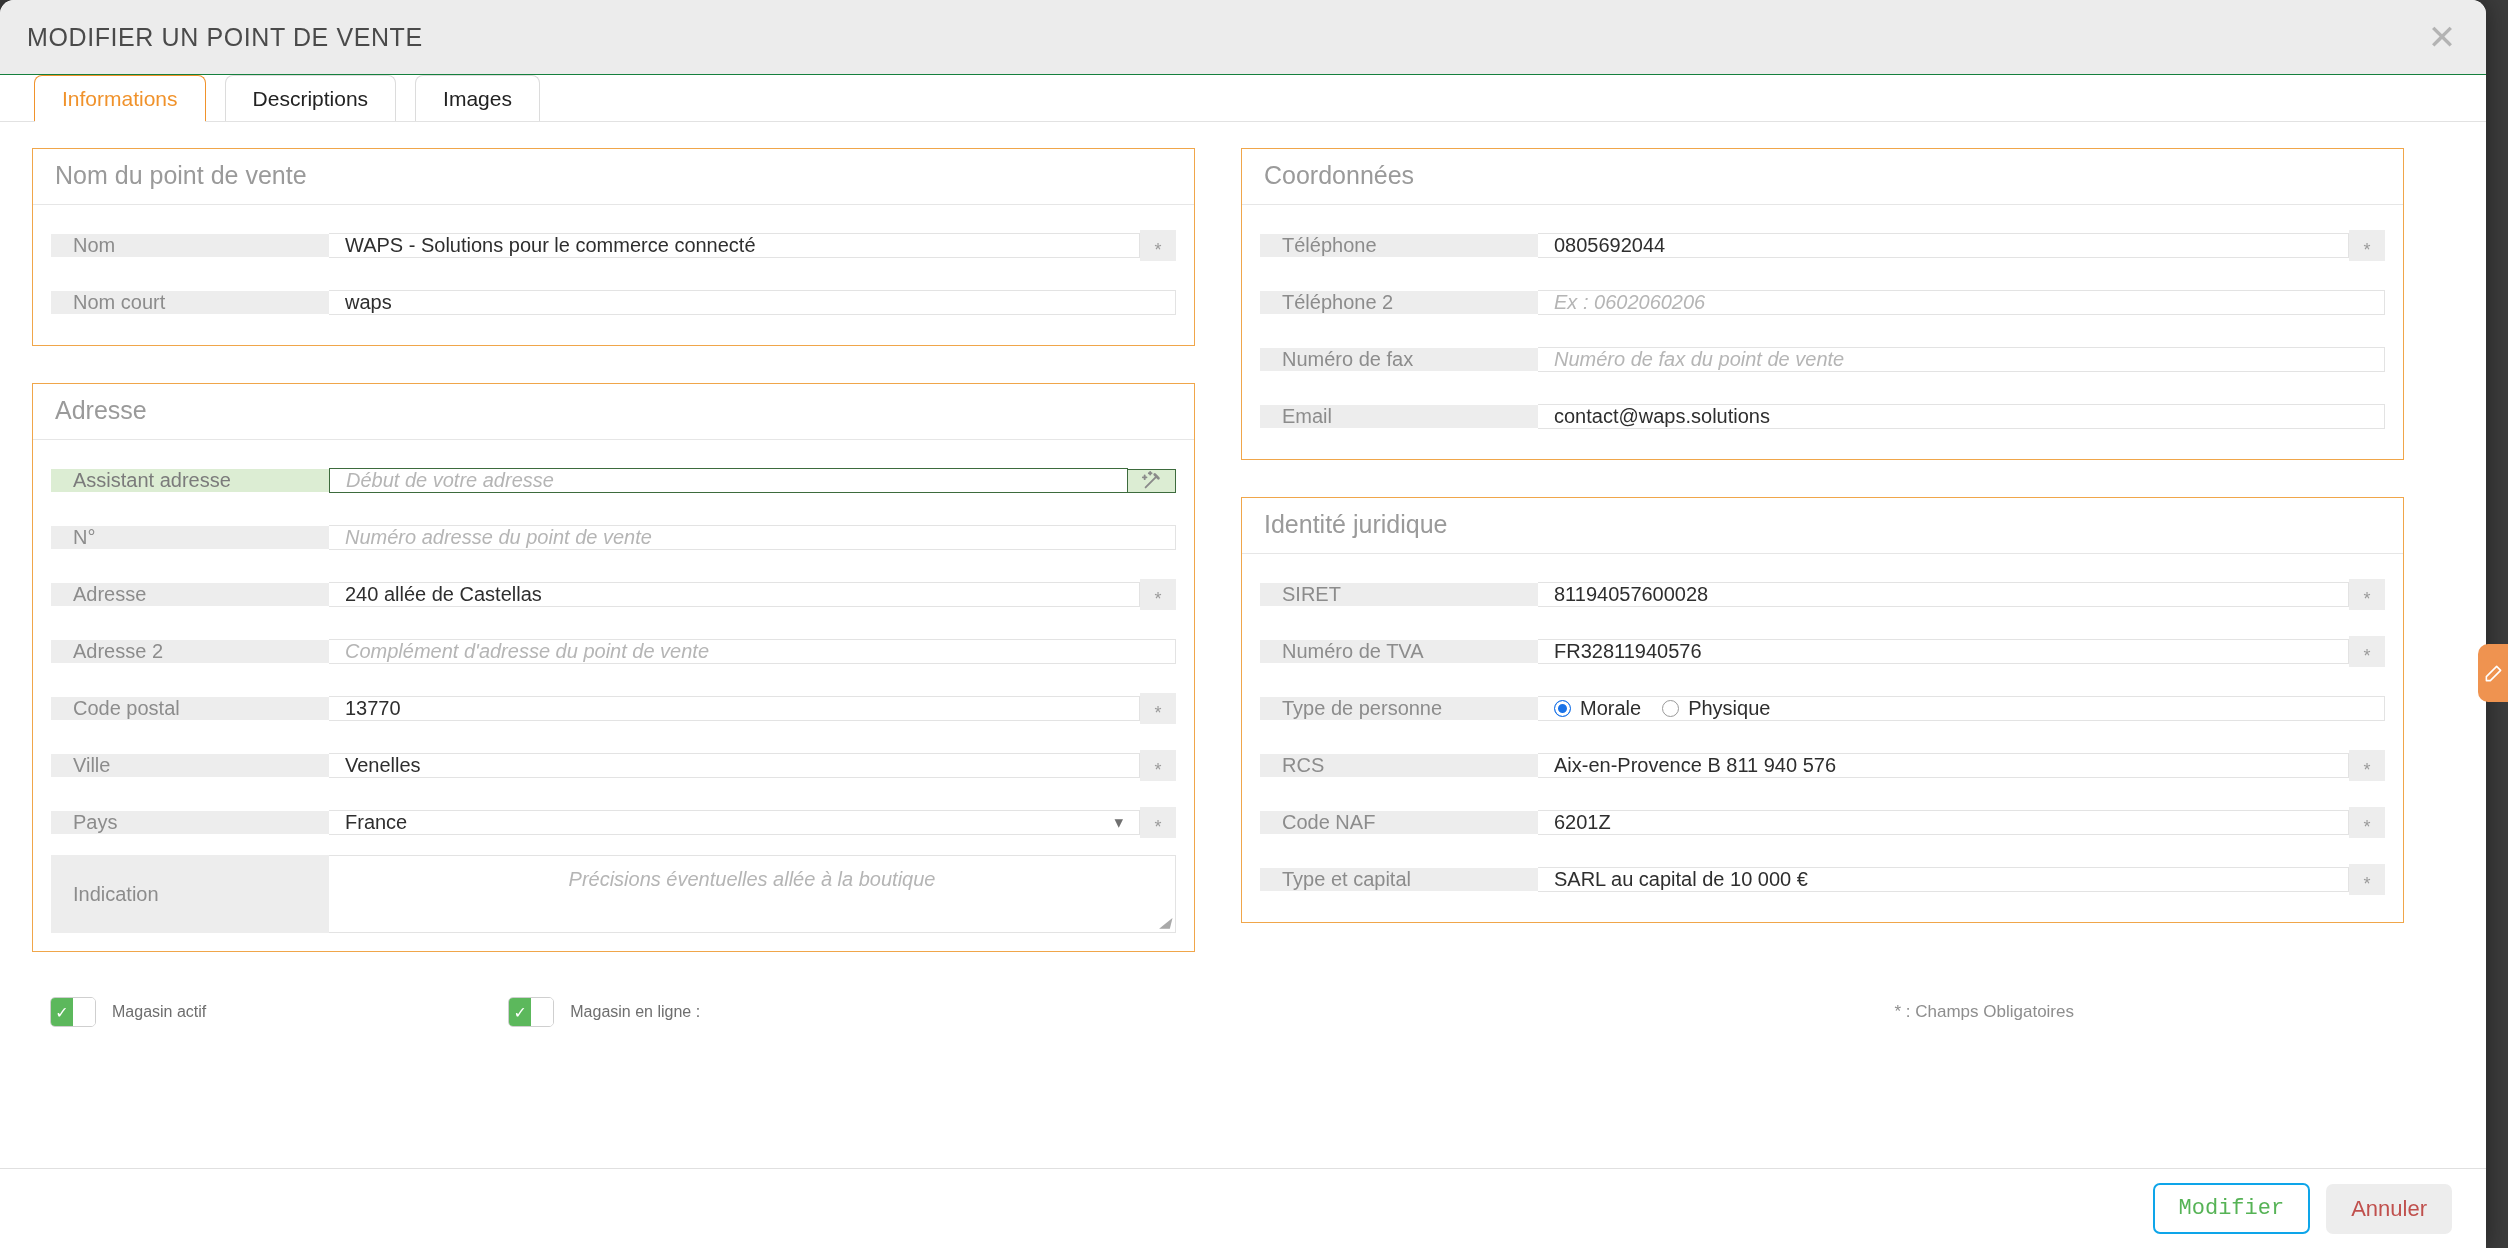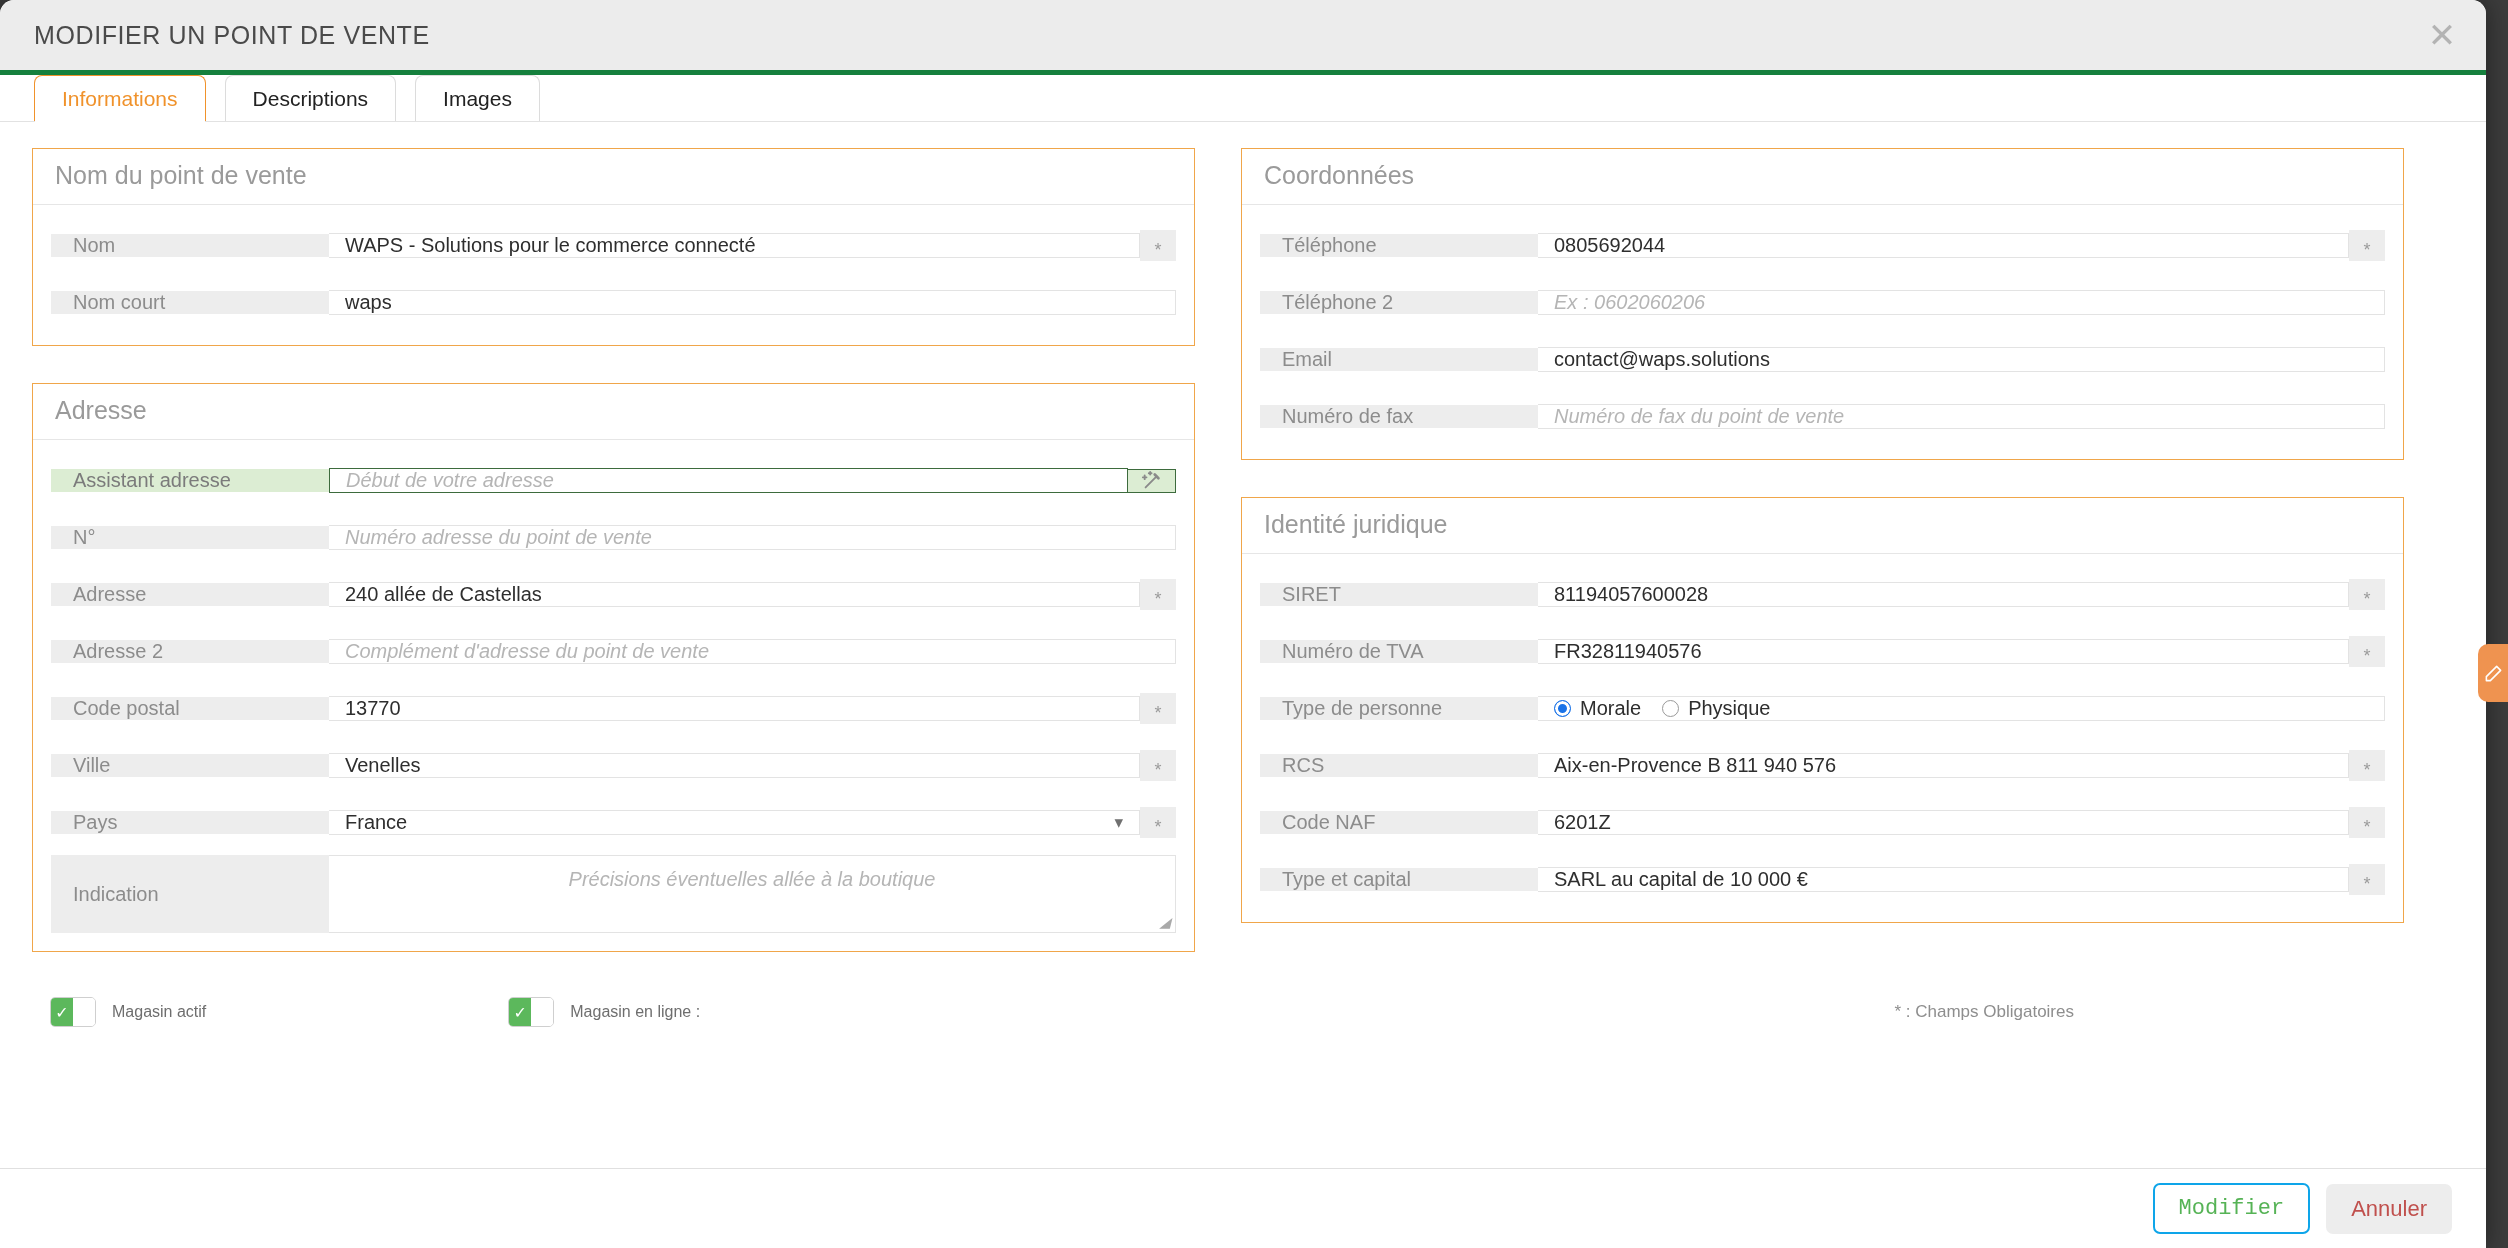--- a/index.html
+++ b/index.html
@@ -21,24 +21,24 @@
     box-shadow: 0 0 24px rgba(0,0,0,.45);
     overflow: hidden;
   }
 
   
   .modal-header {
     position: relative;
     height: 75px;
     flex: 0 0 75px;
     background: #ececec;
-    border-bottom: 5px solid #15803d;
+    border-bottom: 1px solid #15803d;
     display: flex;
     align-items: center;
-    padding-left: 34px;
+    padding-left: 27px;
     border-radius: 14px 14px 0 0;
   }
   .modal-title {
     font-size: 25px;
     letter-spacing: .6px;
     color: #4a4a4a;
     font-weight: 400;
   }
   .close-btn {
     position: absolute;
@@ -410,26 +410,26 @@
             <div class="field">
               <div class="field-label">Téléphone</div>
               <div class="field-control">0805692044</div>
               <div class="req">*</div>
             </div>
             <div class="field">
               <div class="field-label">Téléphone 2</div>
               <div class="field-control placeholder">Ex : 0602060206</div>
             </div>
             <div class="field">
+              <div class="field-label">Numéro de fax</div>
+              <div class="field-control placeholder">Numéro de fax du point de vente</div>
+            </div>
+            <div class="field">
               <div class="field-label">Email</div>
               <div class="field-control">contact@waps.solutions</div>
-            </div>
-            <div class="field">
-              <div class="field-label">Numéro de fax</div>
-              <div class="field-control placeholder">Numéro de fax du point de vente</div>
             </div>
           </div>
         </div>
 
         <div class="card">
           <div class="card-title">Identité juridique</div>
           <div class="card-body">
 
             <div class="field">
               <div class="field-label">SIRET</div>

